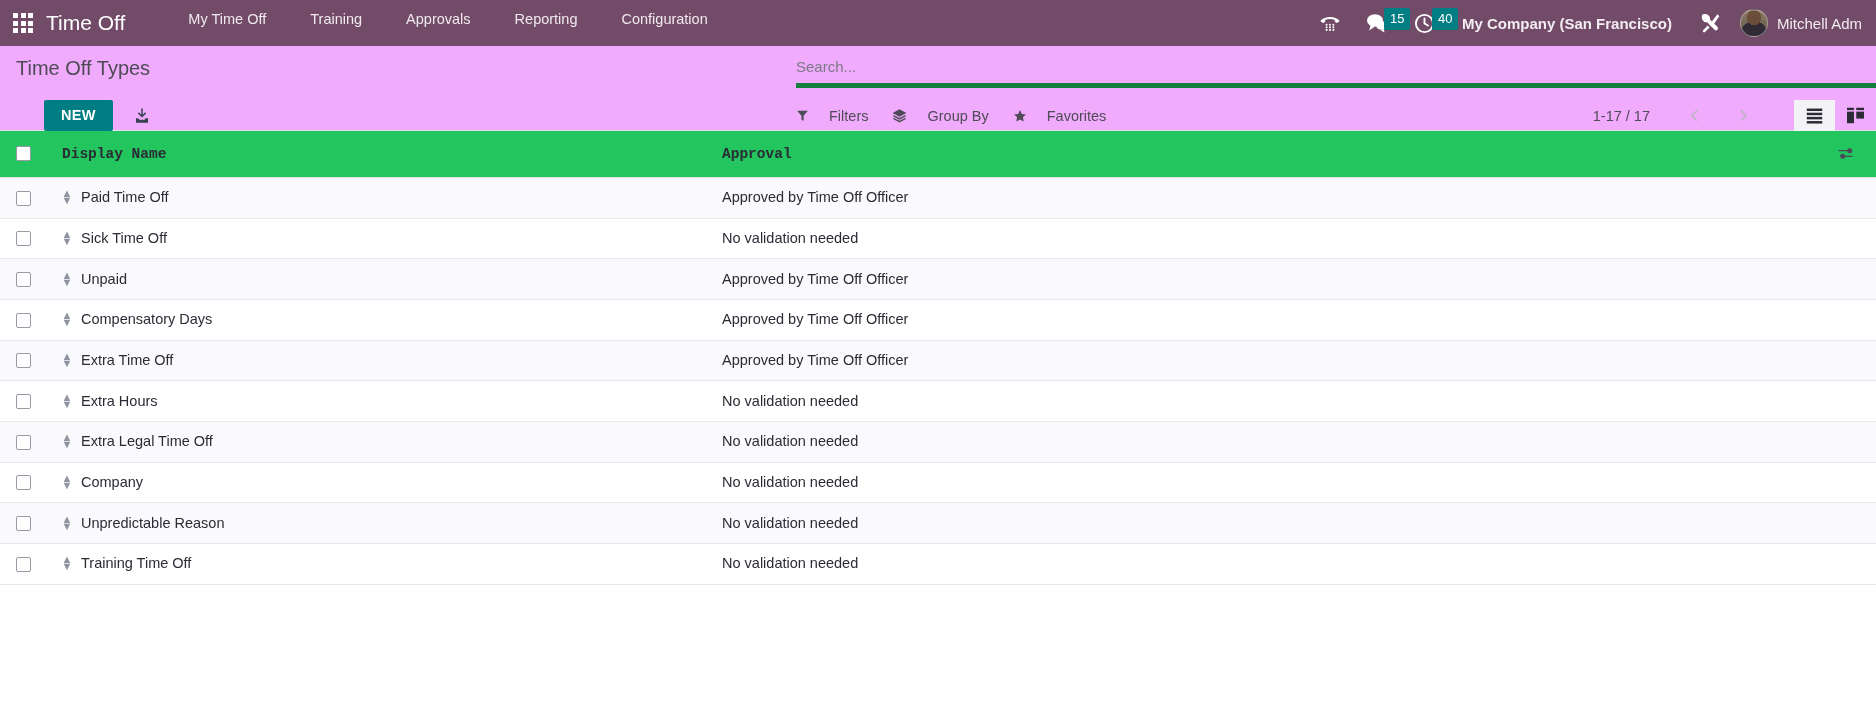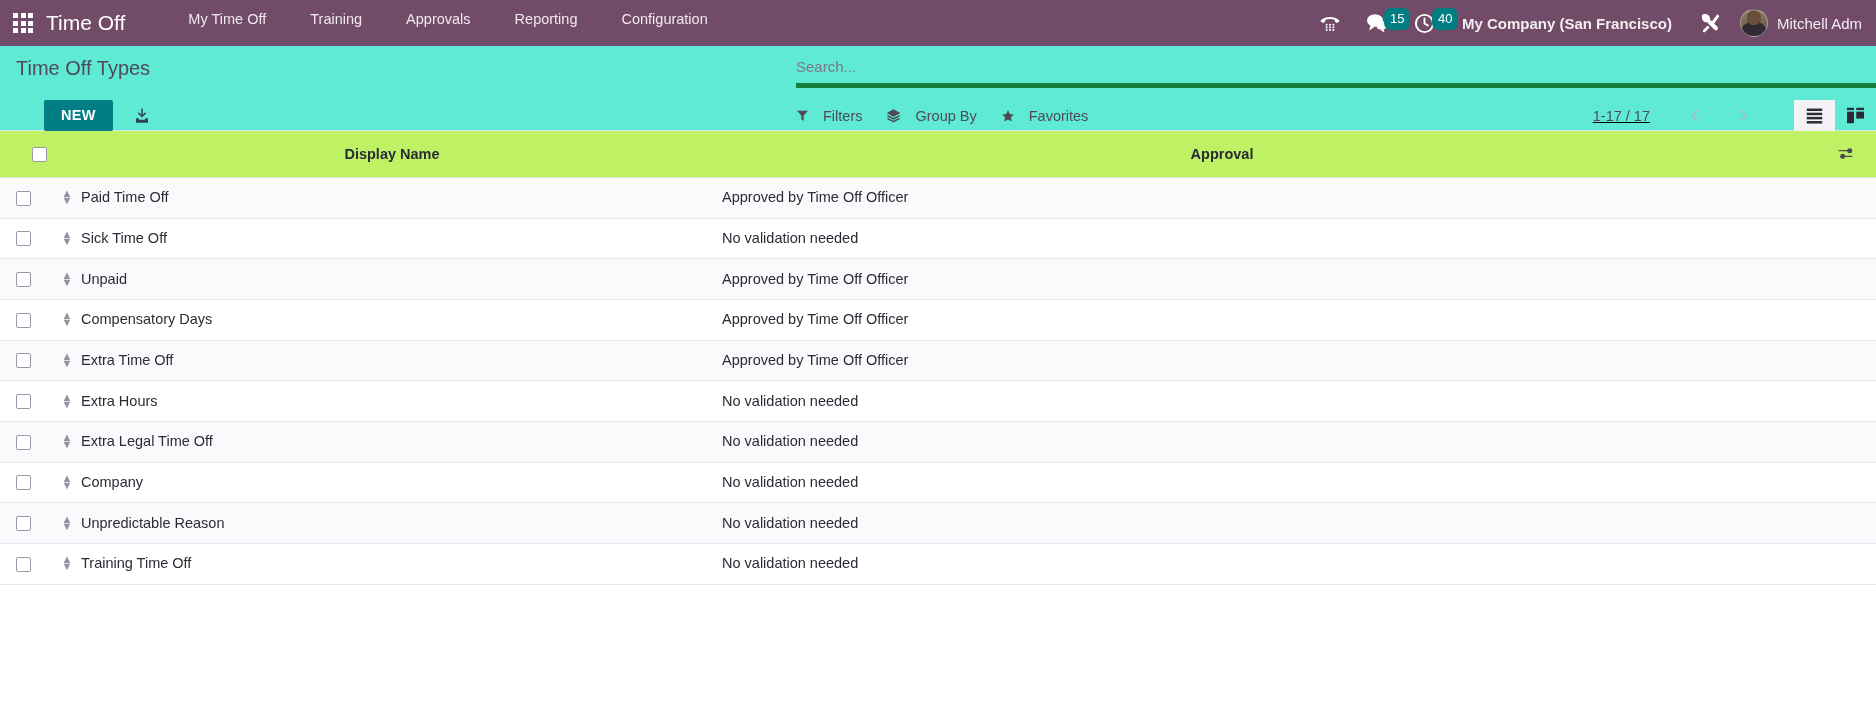--- a/index.html
+++ b/index.html
@@ -74,21 +74,21 @@
   }
   .badge {
     position: absolute;
     top: 8px;
     left: 31px;
     background: #017E84;
     color: #ffffff;
     font-size: 13px;
     line-height: 1;
     padding: 4px 6px 5px 6px;
-    border-radius: 7px;
+    border-radius: 2px;
     font-weight: 400;
     min-width: 22px;
     text-align: center;
   }
   .company-name {
     font-size: 15px;
     color: #f3ecf1;
     padding: 0 14px;
     white-space: nowrap;
     cursor: pointer;
@@ -109,21 +109,21 @@
   .user-name {
     font-size: 15px;
     color: #f3ecf1;
     white-space: nowrap;
     cursor: pointer;
   }
   .user-box { display: flex; align-items: center; height: 40px; padding-left: 6px; }
 
   
   .control-panel {
-    background: #5eead4;
+    background: #f0abfc;
     border-bottom: 1px solid #dee2e6;
     padding: 9px 16px 0 16px;
     position: relative;
     height: 85px;
   }
   .cp-row-top { display: flex; align-items: flex-start; }
   .breadcrumb-title {
     font-size: 20px;
     color: #4e4b56;
     font-weight: 400;
@@ -179,37 +179,36 @@
   }
   .search-input::placeholder { color: #7b7986; opacity: 1; }
   .cp-tools {
     display: flex;
     align-items: center;
     margin-top: 12px;
   }
   .tool-btn {
     display: flex;
     align-items: center;
-    gap: 14px;
+    gap: 20px;
     font-size: 14.5px;
     color: #4e4b56;
     background: none;
     border: none;
     cursor: pointer;
     padding: 2px 12px 2px 0;
     margin-right: 12px;
     white-space: nowrap;
     font-family: "Liberation Sans", sans-serif;
   }
   .pager {
     margin-left: auto;
     display: flex;
     align-items: center;
     gap: 20px;
-    text-decoration: underline;
   }
   .pager-count {
     font-size: 14.5px;
     color: #4e4b56;
     white-space: nowrap;
     cursor: pointer;
     padding-right: 10px;
   }
   .pager-arrow {
     background: none;
@@ -232,25 +231,26 @@
   }
   .view-btn.active { background: #f3f3f6; }
 
   
   .table-wrap { width: 100%; overflow: hidden; }
   table.o-list { width: 100%; border-collapse: collapse; table-layout: fixed; }
   table.o-list thead th {
     font-size: 14.5px;
     color: #2b2b36;
     font-weight: 700;
-    text-align: center;
+    text-align: left;
     padding: 12px 0 13px 0;
     border-bottom: 1px solid #dee2e6;
-    background: #bef264;
+    background: #22c55e;
     vertical-align: middle;
+    font-family: Liberation Mono, monospace;
   }
   th.col-check, td.col-check { width: 62px; padding-left: 16px !important; }
   th.col-name, td.col-name { width: 660px; }
   th.col-appr, td.col-appr { width: 1000px; }
   th.col-opt, td.col-opt { width: 154px; text-align: right; padding-right: 20px !important; }
 
   table.o-list tbody td {
     font-size: 14.5px;
     color: #2b2b36;
     padding: 11px 0 12px 0;

